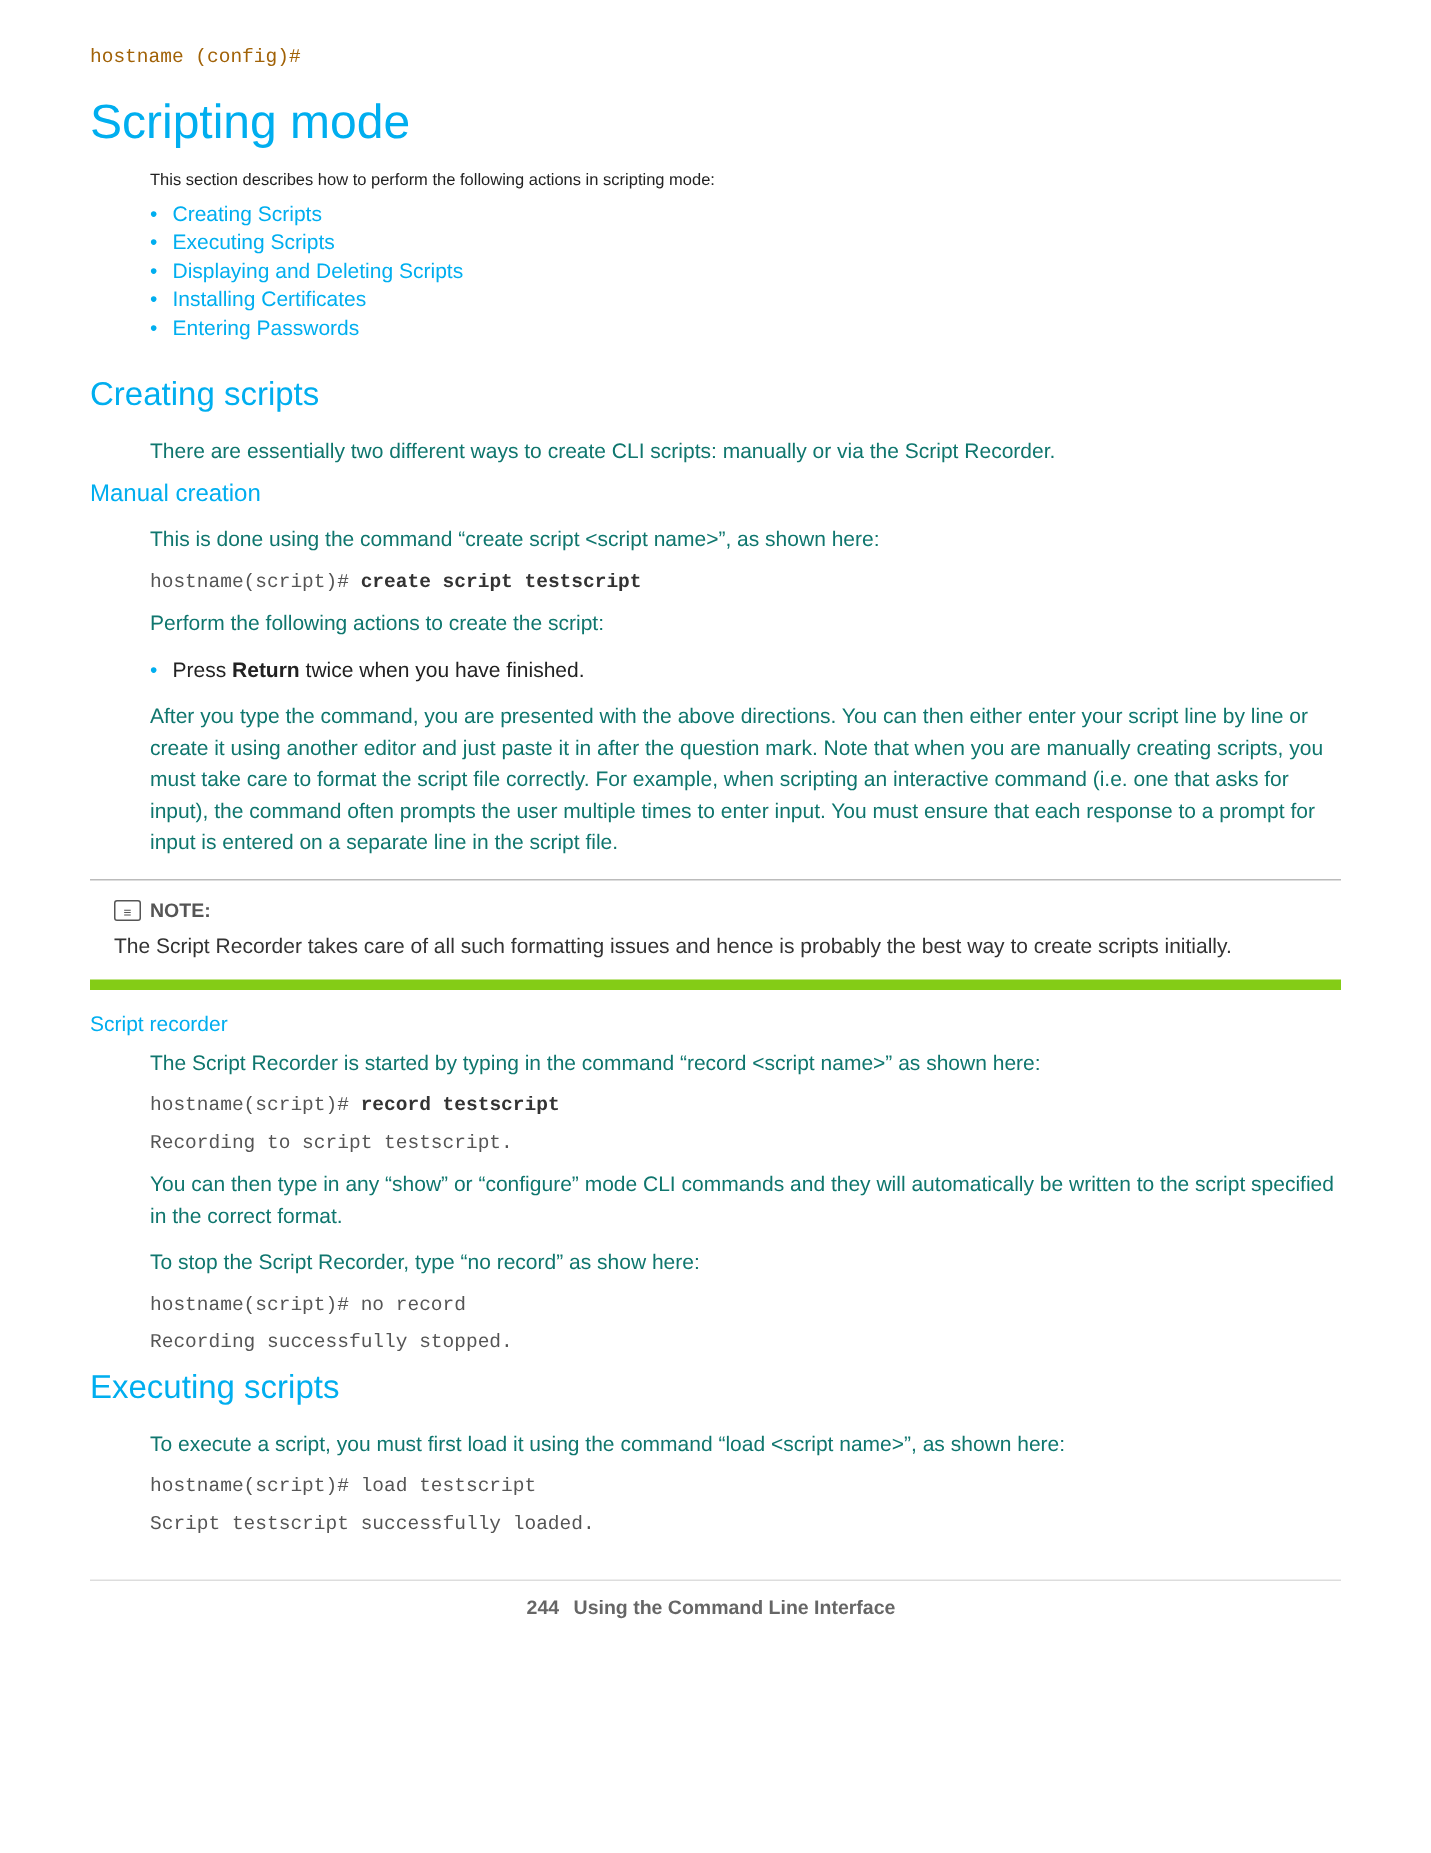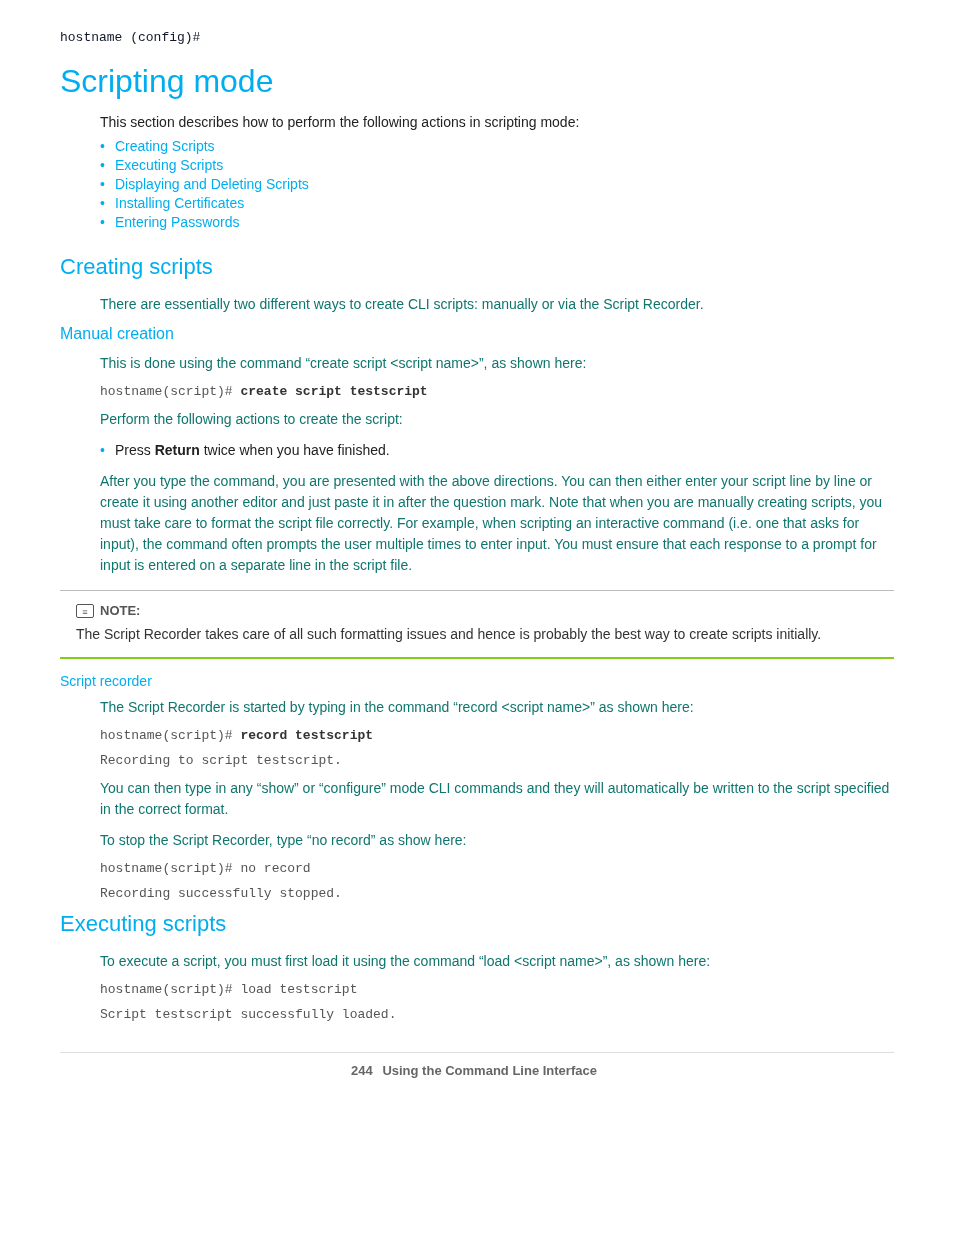--- a/index.html
+++ b/index.html
@@ -8,31 +8,31 @@
       font-family: Arial, Helvetica, sans-serif;
       font-size: 14px;
       color: #222;
       width: 954px;
       min-height: 1235px;
       padding: 30px 60px 40px 60px;
     }
     .top-code {
       font-family: 'Courier New', Courier, monospace;
       font-size: 13px;
-      color: #0f172a;
+      color: #a16207;
       margin-bottom: 18px;
     }
     h1.page-title {
       font-size: 32px;
       font-weight: 400;
       color: #00aeef;
       margin-bottom: 14px;
     }
     .intro-text {
-      font-size: 14px;
+      font-size: 11px;
       color: #222;
       margin-bottom: 8px;
       margin-left: 40px;
     }
     ul.link-list {
       list-style: none;
       margin-left: 55px;
       margin-bottom: 24px;
     }
     ul.link-list li {
@@ -98,21 +98,21 @@
       line-height: 1.5;
     }
     ul.bullet-list li::before {
       content: "•";
       color: #00aeef;
       position: absolute;
       left: -15px;
     }
     .note-box {
       border-top: 1px solid #bbb;
-      border-bottom: 2px solid #84cc16;
+      border-bottom: 7px solid #84cc16;
       padding: 12px 16px 12px 16px;
       margin: 14px 0 14px 0;
     }
     .note-label {
       font-size: 13px;
       font-weight: bold;
       color: #555;
       margin-bottom: 6px;
       display: flex;
       align-items: center;

